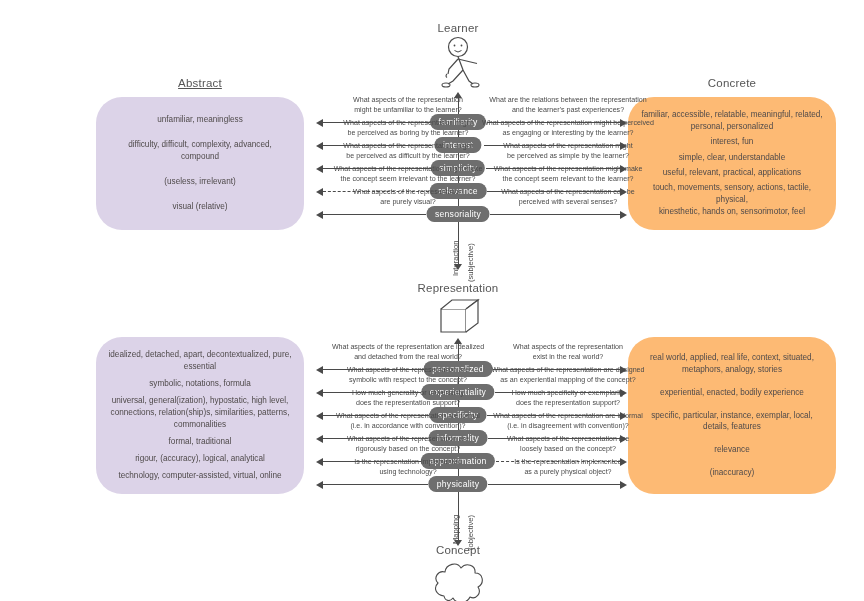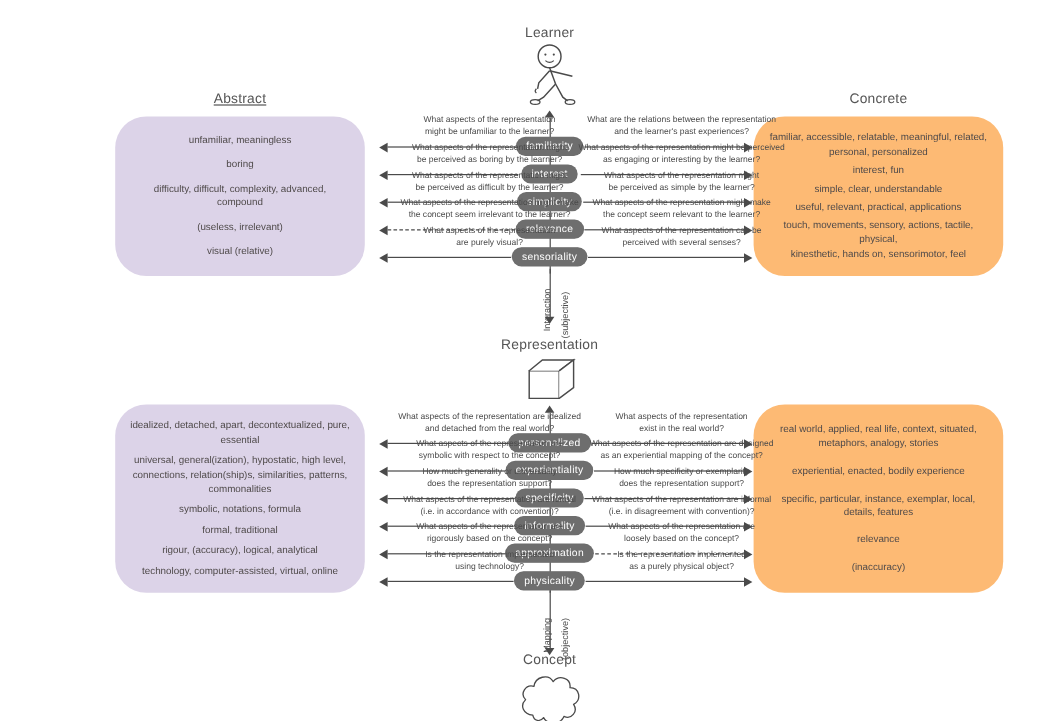--- a/index.html
+++ b/index.html
@@ -163,21 +163,20 @@
   <div class="vconn" style="top:212px;height:42px;"></div>
 
   <div class="vlabel" style="left:423px;top:264px;">Interaction</div>
   <div class="vlabel" style="left:438px;top:270px;">(subjective)</div>
 
   <div class="col-title" style="left:62px;top:65px;text-decoration:underline;">Abstract</div>
   <div class="col-title" style="left:594px;top:65px;">Concrete</div>
 
   <div class="wordbox purple" id="upper-left-box" style="left:68px;top:85px;width:208px;height:133px;">
       <div class="row">unfamiliar, meaningless</div>
-      <div class="row">boring</div>
       <div class="row">difficulty, difficult, complexity, advanced, compound</div>
       <div class="row">(useless, irrelevant)</div>
       <div class="row">visual (relative)</div>
     </div>
   <div class="wordbox yellow" id="upper-right-box" style="left:600px;top:85px;width:208px;height:133px;">
       <div class="row">familiar, accessible, relatable, meaningful, related,<br>personal, personalized</div>
       <div class="row">interest, fun</div>
       <div class="row">simple, clear, understandable</div>
       <div class="row">useful, relevant, practical, applications</div>
       <div class="row">touch, movements, sensory, actions, tactile, physical,<br>kinesthetic, hands on, sensorimotor, feel</div>
@@ -243,22 +242,22 @@
   <div class="vhead up" style="top:326px;"></div>
   <div class="vconn" style="top:332px;height:150px;"></div>
   <div class="vhead down" style="top:528px;"></div>
   <div class="vconn" style="top:480px;height:50px;"></div>
 
   <div class="vlabel" style="left:423px;top:532px;">Mapping</div>
   <div class="vlabel" style="left:438px;top:538px;">(objective)</div>
 
   <div class="wordbox purple" id="lower-left-box" style="left:68px;top:325px;width:208px;height:157px;">
       <div class="row">idealized, detached, apart, decontextualized, pure, essential</div>
+      <div class="row">symbolic, notations, formula</div>
       <div class="row">universal, general(ization), hypostatic, high level,<br>connections, relation(ship)s, similarities, patterns, commonalities</div>
-      <div class="row">symbolic, notations, formula</div>
       <div class="row">formal, traditional</div>
       <div class="row">rigour, (accuracy), logical, analytical</div>
       <div class="row">technology, computer-assisted, virtual, online</div>
     </div>
   <div class="wordbox yellow" id="lower-right-box" style="left:600px;top:325px;width:208px;height:157px;">
       <div class="row">real world, applied, real life, context, situated,<br>metaphors, analogy, stories</div>
       <div class="row">experiential, enacted, bodily experience</div>
       <div class="row">specific, particular, instance, exemplar, local,<br>details, features</div>
       <div class="row">relevance</div>
       <div class="row">(inaccuracy)</div>

